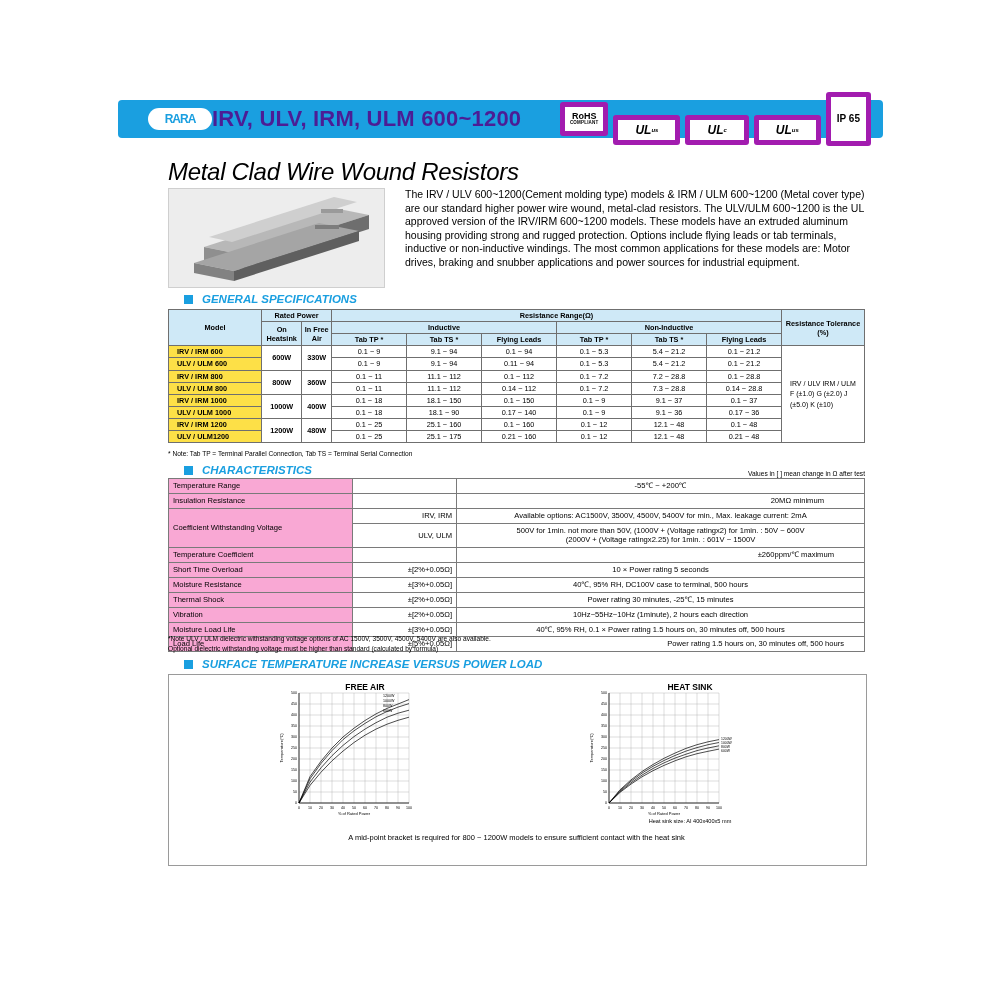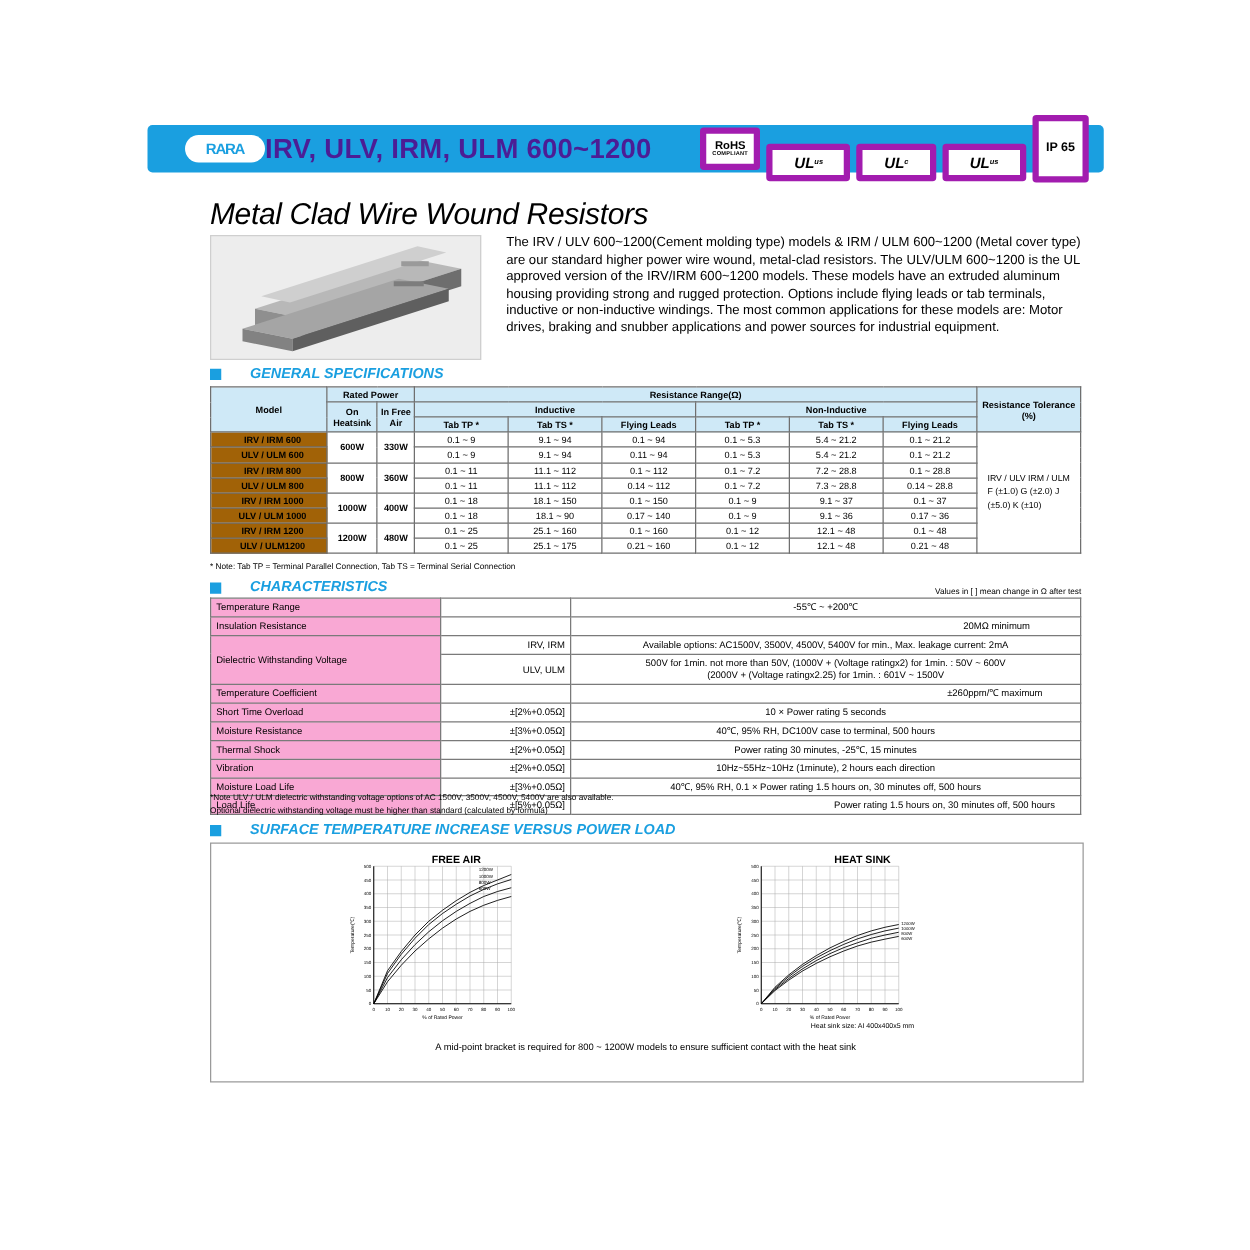--- a/index.html
+++ b/index.html
@@ -50,37 +50,37 @@
   }
   .photo svg{display:block;}
   .intro{
     position:absolute;left:405px;top:188px;width:460px;
     font-size:10.5px;line-height:13.6px;color:#000;
   }
 
   
   .sec{
     position:absolute;font-size:11.5px;font-weight:bold;color:#1a9fe0;
-    display:flex;align-items:center;gap:23px;font-style:italic;
+    display:flex;align-items:center;gap:9px;font-style:italic;margin-left:16px;
   }
   .sec .sq{width:9px;height:9px;background:#1a9fe0;display:inline-block;}
   #sec-general{left:168px;top:293px;}
   #sec-char{left:168px;top:464px;}
   #sec-temp{left:168px;top:658px;}
 
   
   table{border-collapse:collapse;}
   .gs{
     position:absolute;left:168px;top:309px;width:697px;
     font-size:7.3px;
   }
   .gs th,.gs td{border:1px solid #6f6f6f;text-align:center;padding:1px 2px;line-height:1.25;}
   .gs th{background:#cfe9f7;font-weight:bold;color:#000;}
   .gs td{background:#fff;}
-  .gs td.model{background:#a16207;font-weight:bold;text-align:center;padding-left:8px;font-size:7.3px;}
+  .gs td.model{background:#fde047;font-weight:bold;text-align:left;padding-left:8px;font-size:7.3px;}
   .gs td.pw{background:#fff;font-weight:bold;}
   .gs td.tol{background:#fff;text-align:left;padding-left:8px;font-size:7px;line-height:1.5;}
 
   .note{
     position:absolute;left:168px;top:450px;font-size:6.6px;color:#000;
   }
   .note2{
     position:absolute;left:168px;top:634px;font-size:6.6px;color:#000;line-height:1.5;
   }
   .valnote{
@@ -289,21 +289,21 @@
       <td class="lbl">Temperature Range</td>
       <td class="mid"></td>
       <td class="val">-55℃ ~ +200℃</td>
     </tr>
     <tr>
       <td class="lbl">Insulation Resistance</td>
       <td class="mid"></td>
       <td class="val" style="text-align:right;padding-right:40px">20MΩ minimum</td>
     </tr>
     <tr>
-      <td class="lbl" rowspan="2">Dielectric Withstanding Voltage</td>
+      <td class="lbl" rowspan="2">Coefficient Withstanding Voltage</td>
       <td class="mid">IRV, IRM</td>
       <td class="val">Available options: AC1500V, 3500V, 4500V, 5400V for min., Max. leakage current: 2mA</td>
     </tr>
     <tr>
       <td class="mid">ULV, ULM</td>
       <td class="val" style="white-space:pre-line">500V for 1min. not more than 50V, (1000V + (Voltage ratingx2) for 1min. : 50V ~ 600V
 (2000V + (Voltage ratingx2.25) for 1min. : 601V ~ 1500V</td>
     </tr>
     <tr>
       <td class="lbl">Temperature Coefficient</td>

